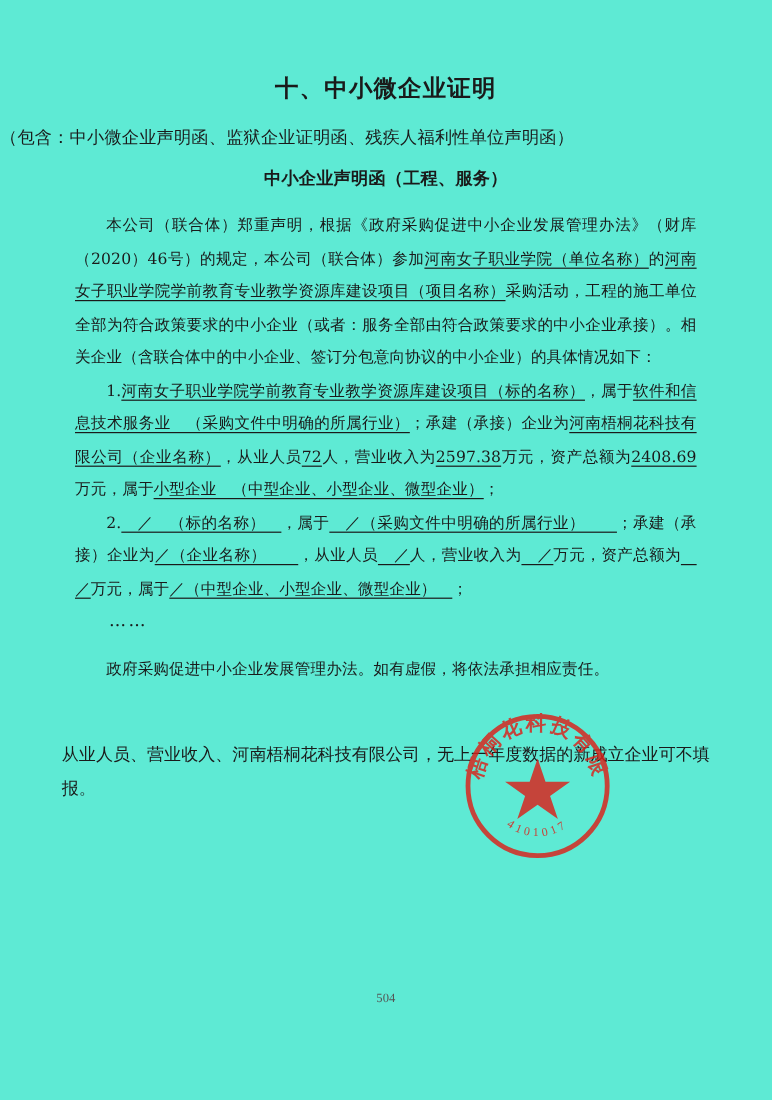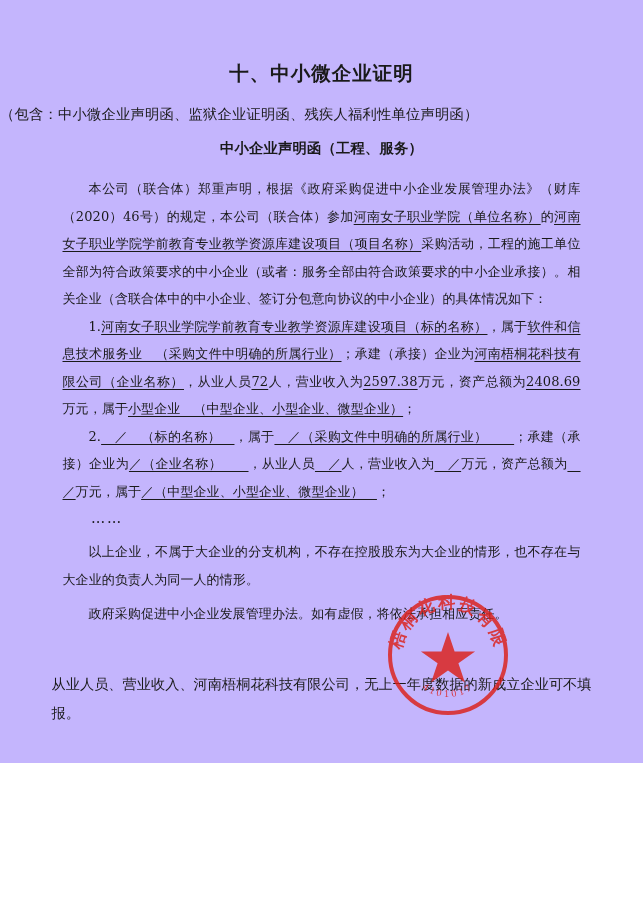--- a/index.html
+++ b/index.html
@@ -7,22 +7,22 @@
     padding: 0;
     background: #ffffff;
   }
   body {
     font-family: "DejaVu Serif", "Liberation Serif", serif;
     color: #1a1a1a;
   }
   #page {
     position: relative;
     width: 643px;
-    height: 763px;
-    background: #c4b5fd;
+    height: 917px;
+    background: #5eead4;
     overflow: hidden;
   }
 
   
   .doc-title {
     text-align: center;
     font-size: 19.5px;
     font-weight: bold;
     letter-spacing: 1px;
     margin: 0;
@@ -142,21 +142,20 @@
     <p class="para"><span>本公司（联合体）郑重声明，根据《政府采购促进中小企业发展管理办法》（财库（2020）46号）的规定，本公司（联合体）参加</span><span class="fill">河南女子职业学院（单位名称）</span><span>的</span><span class="fill">河南女子职业学院学前教育专业教学资源库建设项目（项目名称）</span><span>采购活动，工程的施工单位全部为符合政策要求的中小企业（或者：服务全部由符合政策要求的中小企业承接）。相关企业（含联合体中的中小企业、签订分包意向协议的中小企业）的具体情况如下：</span></p>
 
     <p class="para"><span>1.</span><span class="fill">河南女子职业学院学前教育专业教学资源库建设项目（标的名称）</span><span>，属于</span><span class="fill">软件和信息技术服务业　（采购文件中明确的所属行业）</span><span>；承建（承接）企业为</span><span class="fill">河南梧桐花科技有限公司（企业名称）</span><span>，从业人员</span><span class="fill">72</span><span>人，营业收入为</span><span class="fill">2597.38</span><span>万元，资产总额为</span><span class="fill">2408.69</span><span>万元，属于</span><span class="fill">小型企业　（中型企业、小型企业、微型企业）</span><span>；</span></p>
 
     <p class="para"><span>2.</span><span class="fill">　／　（标的名称）　</span><span>，属于</span><span class="fill">　／（采购文件中明确的所属行业）　　</span><span>；承建（承接）企业为</span><span class="fill">／（企业名称）　　</span><span>，从业人员</span><span class="fill">　／</span><span>人，营业收入为</span><span class="fill">　／</span><span>万元，资产总额为</span><span class="fill">　／</span><span>万元，属于</span><span class="fill">／（中型企业、小型企业、微型企业）　</span><span>；</span></p>
 
     <span class="dots">……</span>
 
     <div class="gap"></div>
 
-    <p class="para">以上企业，不属于大企业的分支机构，不存在控股股东为大企业的情形，也不存在与大企业的负责人为同一人的情形。</p>
 
     <div class="gap"></div>
 
     <p class="para">政府采购促进中小企业发展管理办法。如有虚假，将依法承担相应责任。</p>
   </div>
 
 
   <div class="footnote">
     <p>从业人员、营业收入、河南梧桐花科技有限公司，无上一年度数据的新成立企业可不填报。</p>
   </div>

